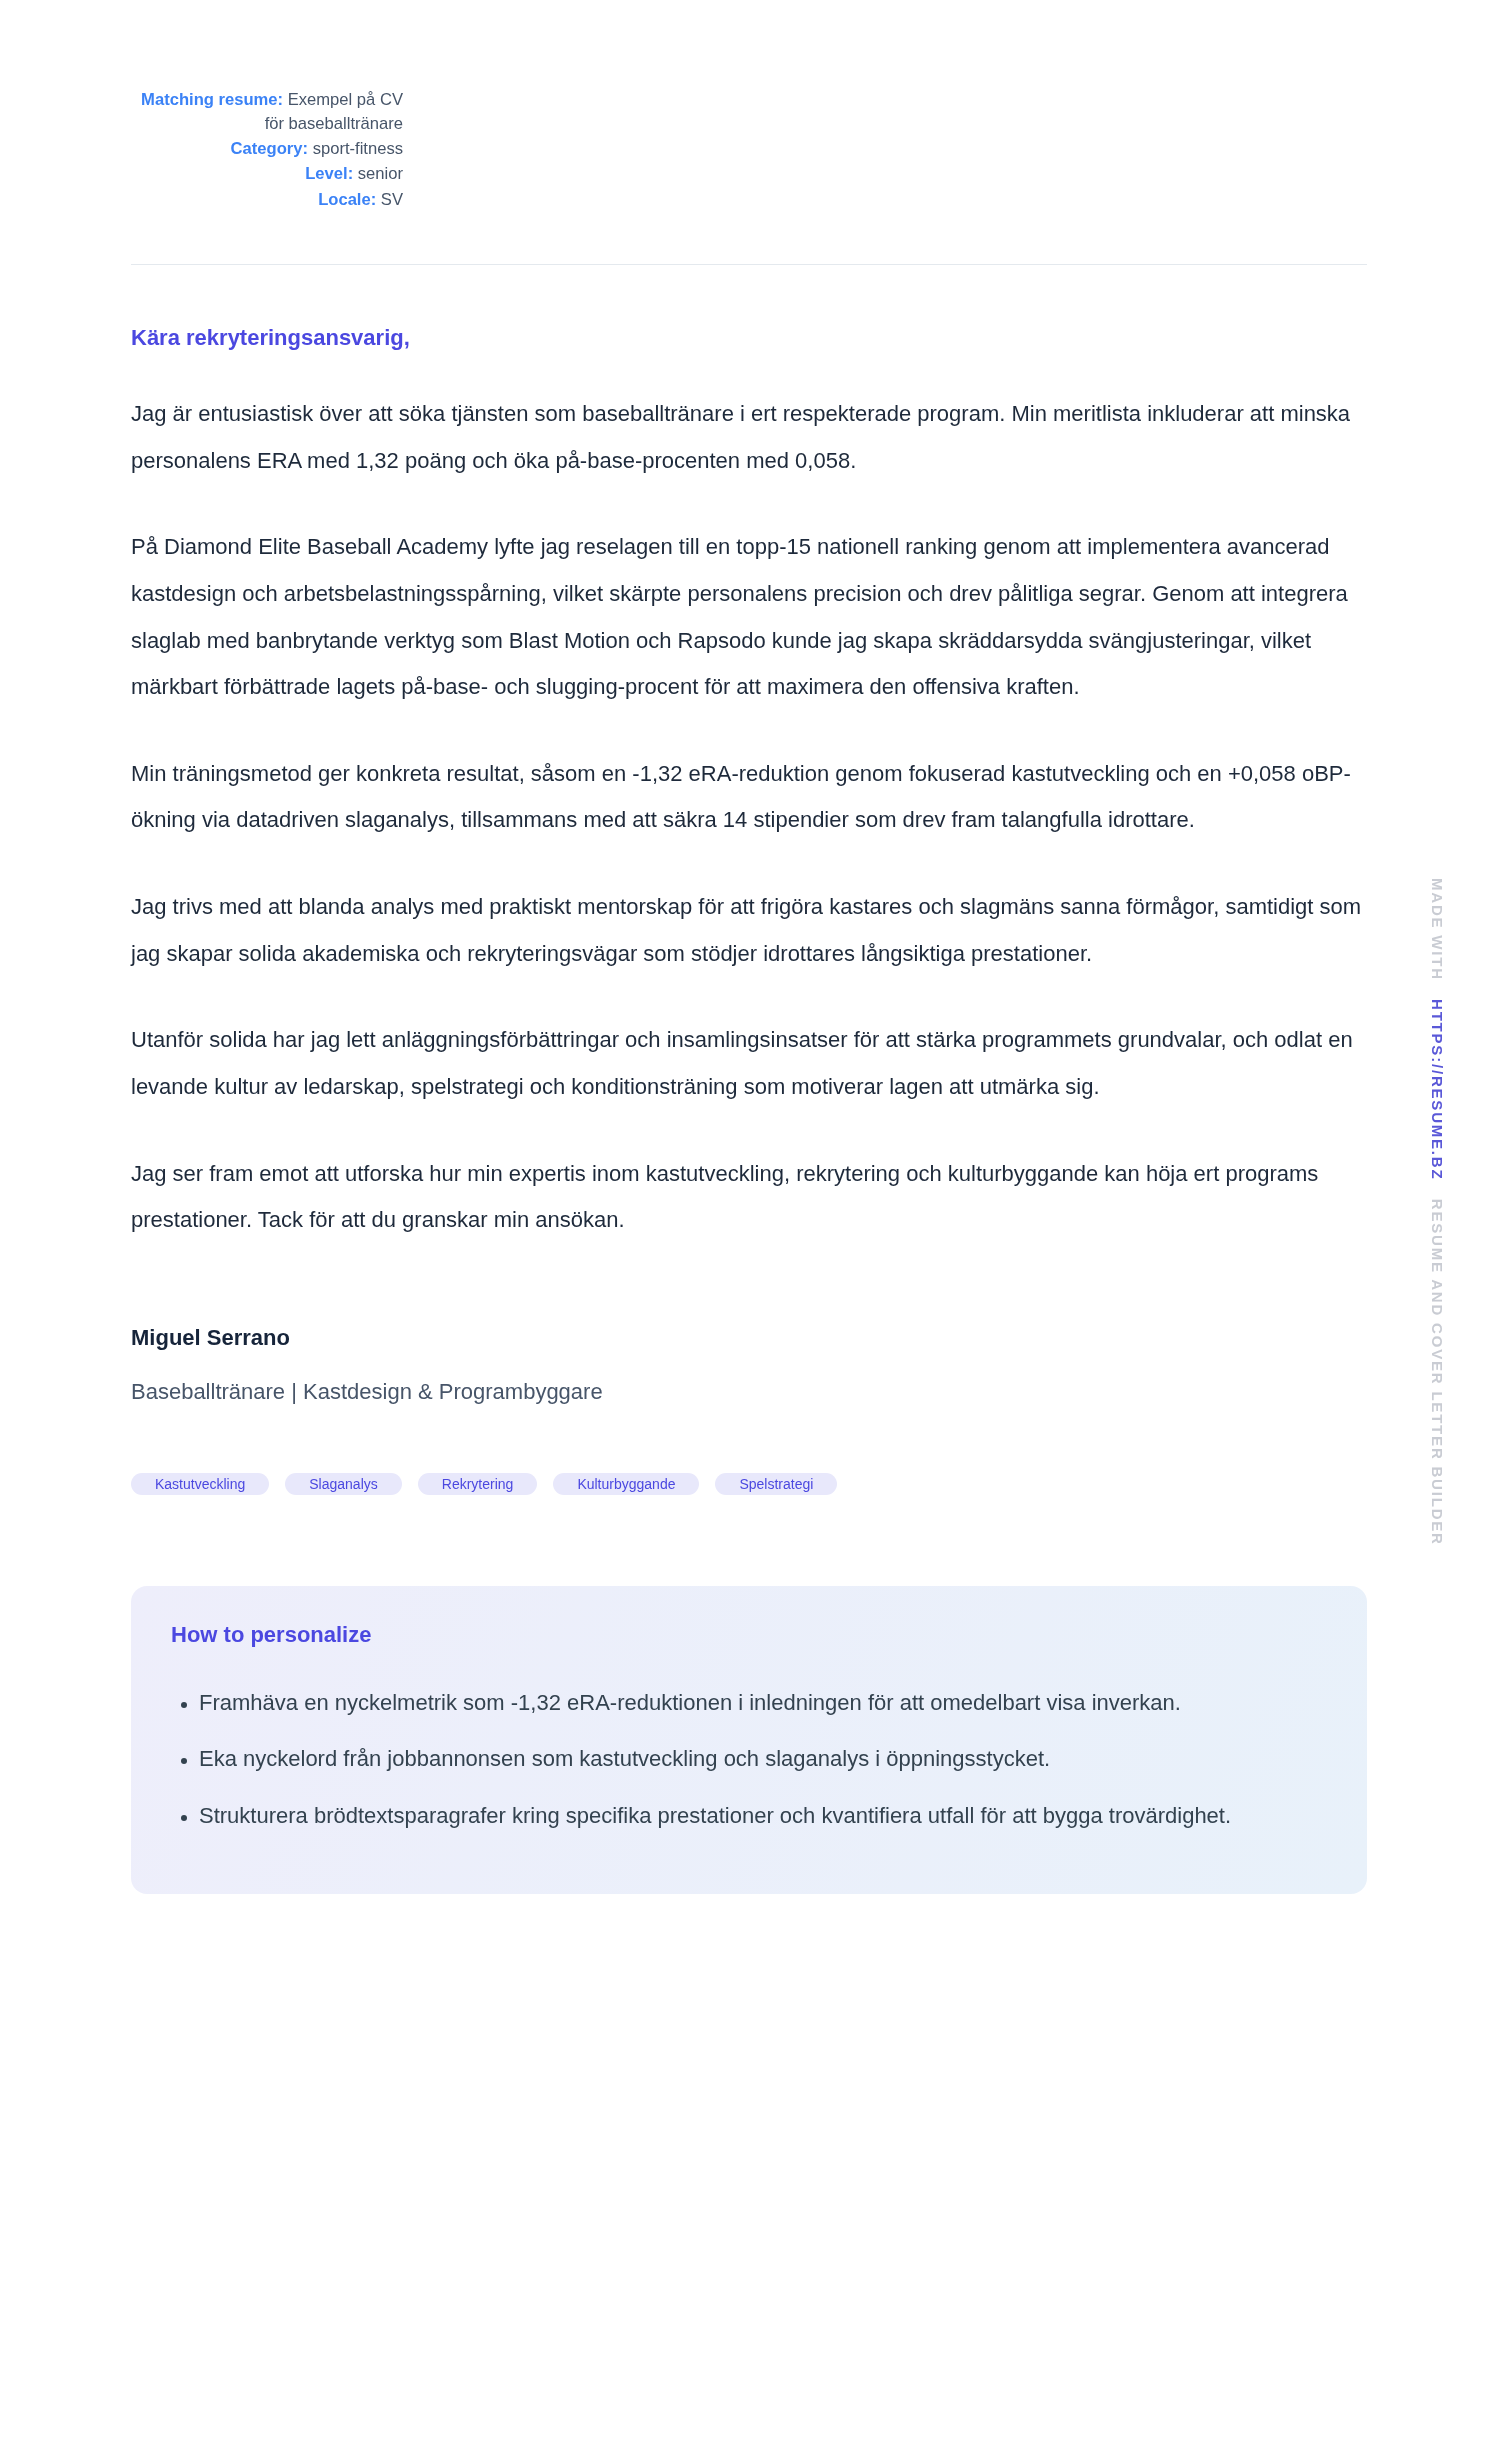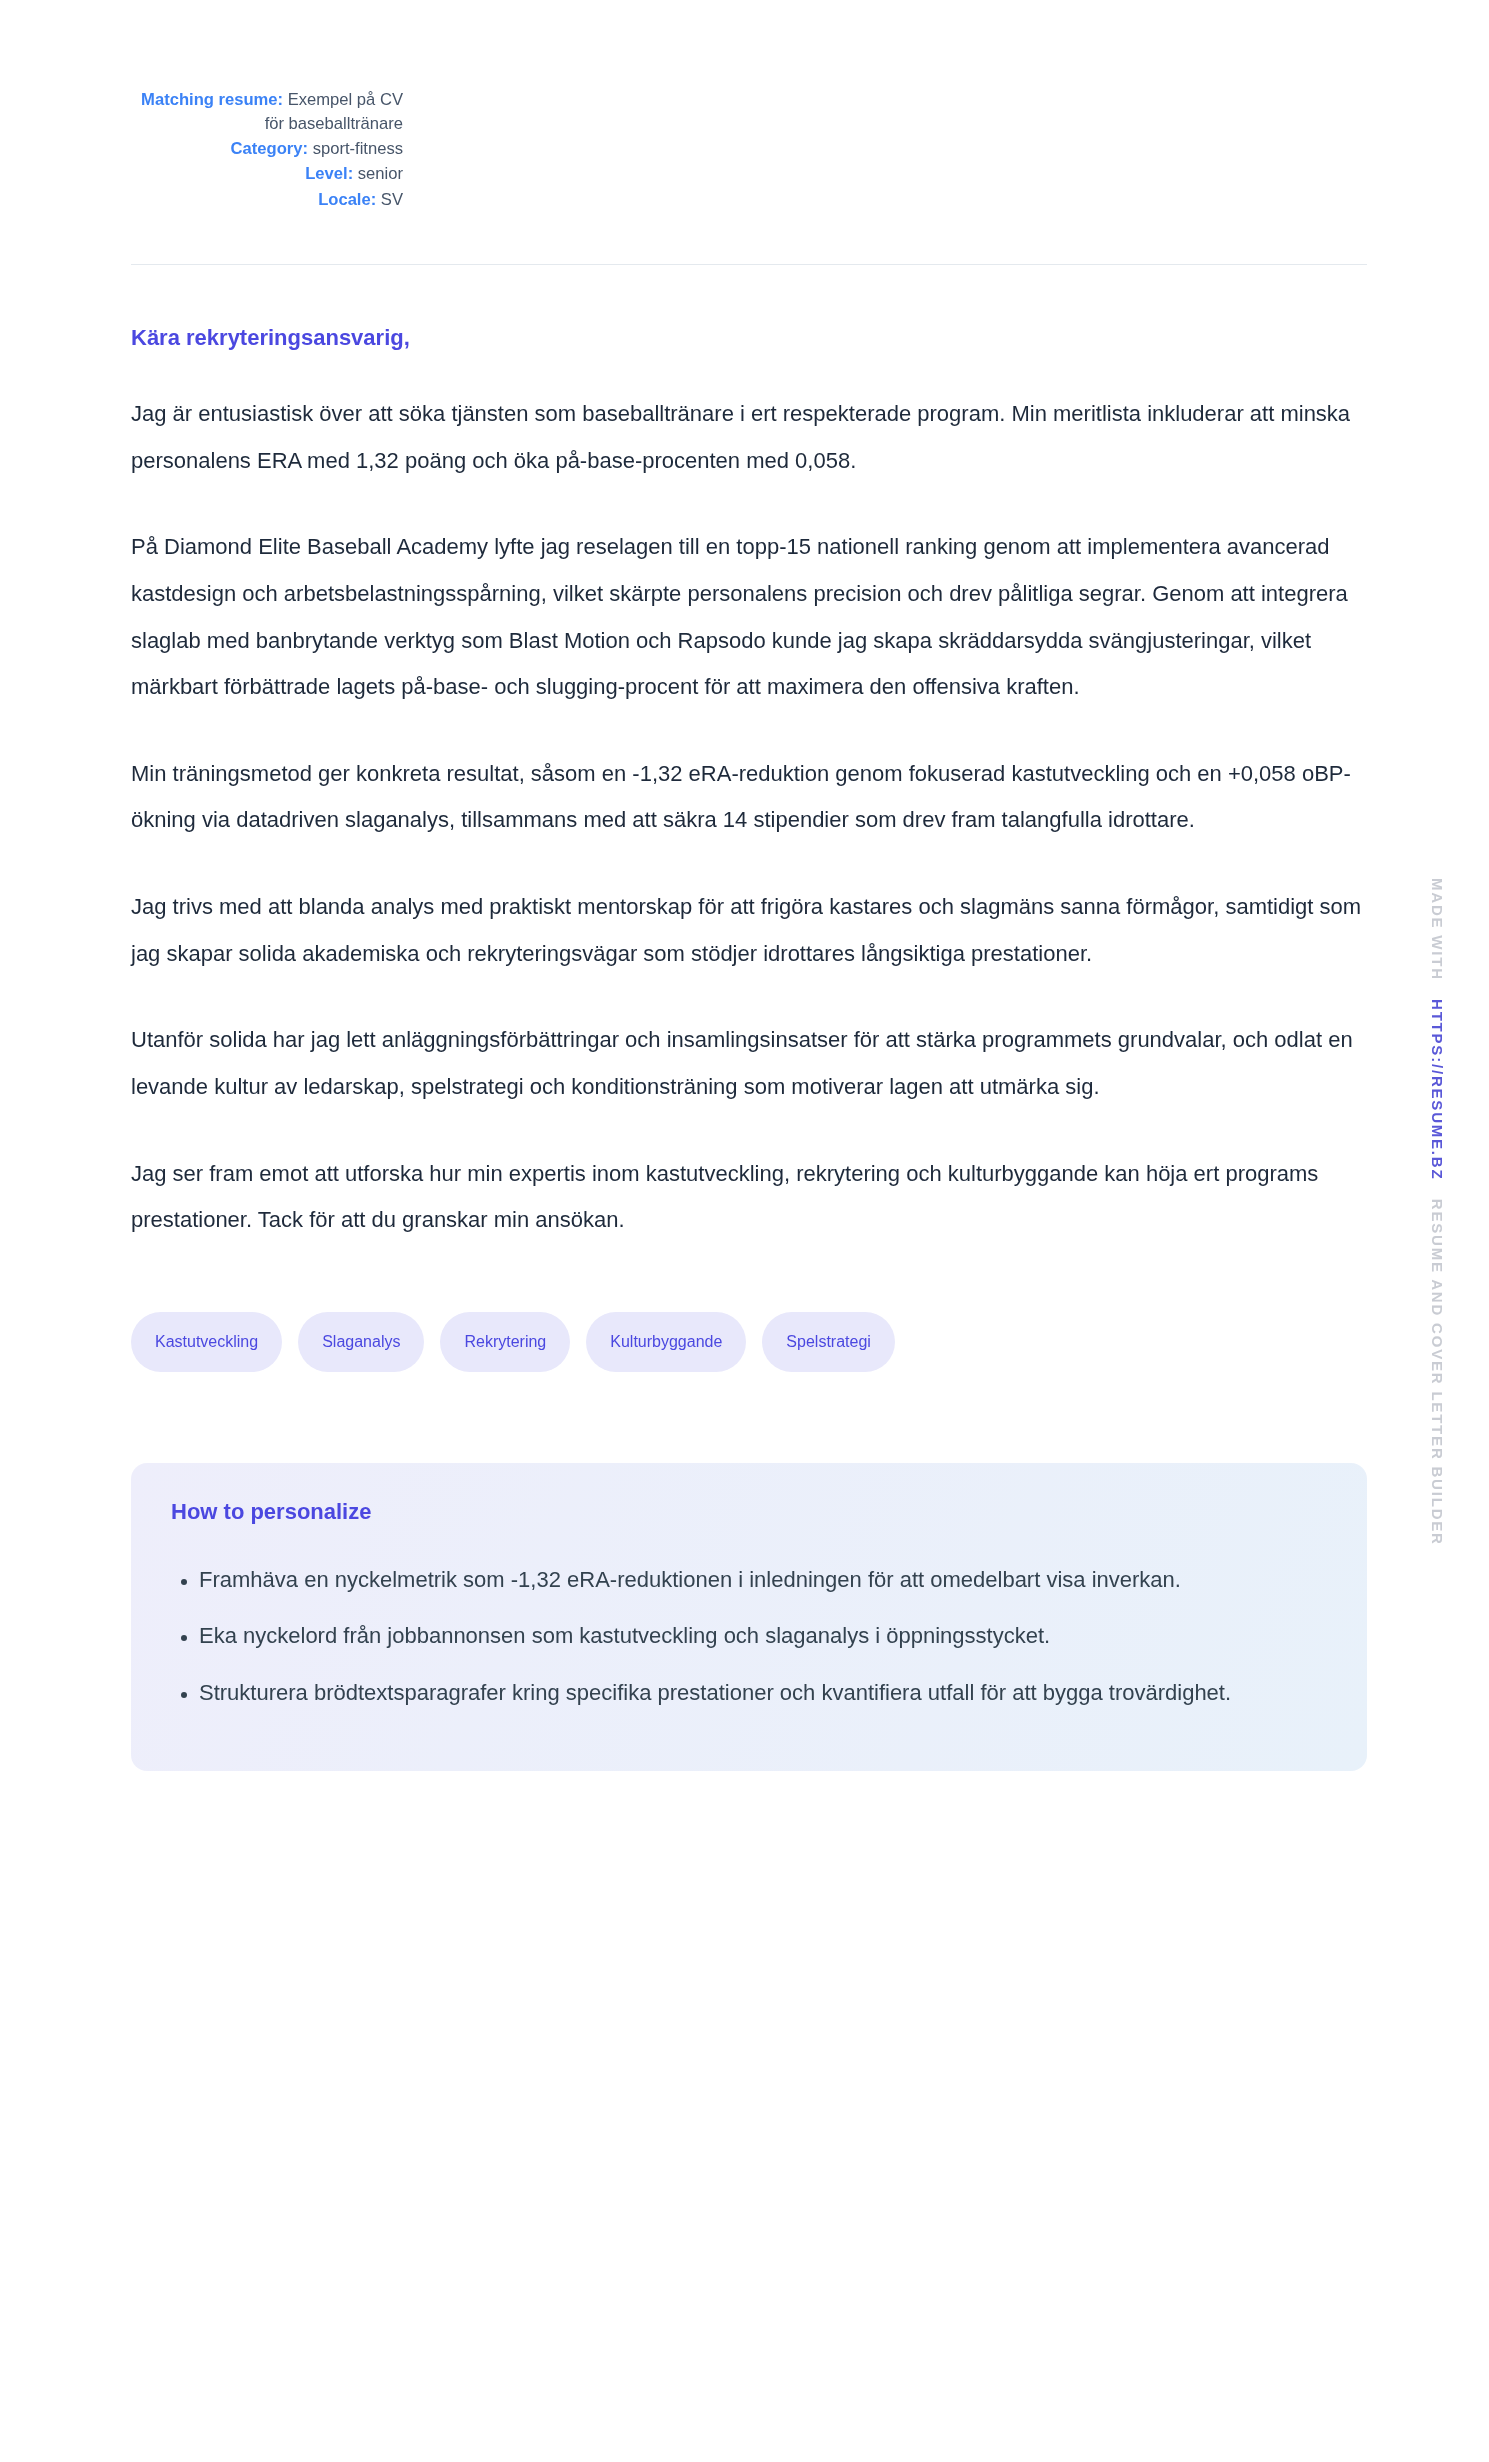--- a/index.html
+++ b/index.html
@@ -100,23 +100,23 @@
   
   .tags {
     margin-top: 68px;
     display: flex;
     gap: 16px;
     flex-wrap: wrap;
   }
   .tag-chip {
     background: var(--tag_bg);
     color: var(--accent);
-    font-size: 16px;
+    font-size: 14px;
     font-weight: 500;
-    padding: 22px 24px;
+    padding: 4px 24px;
     border-radius: 32px;
     line-height: 1;
     white-space: nowrap;
   }
 
   
   .personalize-box {
     margin-top: 91px;
     background: linear-gradient(115deg, var(--box_bg_start) 0%, var(--box_bg_end) 100%);
     border-radius: 16px;
@@ -189,20 +189,24 @@
 
   <section class="letter">
     <p class="greeting">Kära rekryteringsansvarig,</p>
     <p class="para">Jag är entusiastisk över att söka tjänsten som baseballtränare i ert respekterade program. Min meritlista inkluderar att minska personalens ERA med 1,32 poäng och öka på-base-procenten med 0,058.</p>
     <p class="para">På Diamond Elite Baseball Academy lyfte jag reselagen till en topp-15 nationell ranking genom att implementera avancerad kastdesign och arbetsbelastningsspårning, vilket skärpte personalens precision och drev pålitliga segrar. Genom att integrera slaglab med banbrytande verktyg som Blast Motion och Rapsodo kunde jag skapa skräddarsydda svängjusteringar, vilket märkbart förbättrade lagets på-base- och slugging-procent för att maximera den offensiva kraften.</p>
     <p class="para">Min träningsmetod ger konkreta resultat, såsom en -1,32 eRA-reduktion genom fokuserad kastutveckling och en +0,058 oBP-ökning via datadriven slaganalys, tillsammans med att säkra 14 stipendier som drev fram talangfulla idrottare.</p>
     <p class="para">Jag trivs med att blanda analys med praktiskt mentorskap för att frigöra kastares och slagmäns sanna förmågor, samtidigt som jag skapar solida akademiska och rekryteringsvägar som stödjer idrottares långsiktiga prestationer.</p>
     <p class="para">Utanför solida har jag lett anläggningsförbättringar och insamlingsinsatser för att stärka programmets grundvalar, och odlat en levande kultur av ledarskap, spelstrategi och konditionsträning som motiverar lagen att utmärka sig.</p>
     <p class="para">Jag ser fram emot att utforska hur min expertis inom kastutveckling, rekrytering och kulturbyggande kan höja ert programs prestationer. Tack för att du granskar min ansökan.</p>
 
+    <div class="signature">
+      <p class="signature-name">Miguel Serrano</p>
+      <p class="signature-role">Baseballtränare | Kastdesign &amp; Programbyggare</p>
+    </div>
   </section>
 
   <section class="tags">
     <span class="tag-chip">Kastutveckling</span>
     <span class="tag-chip">Slaganalys</span>
     <span class="tag-chip">Rekrytering</span>
     <span class="tag-chip">Kulturbyggande</span>
     <span class="tag-chip">Spelstrategi</span>
   </section>
 

